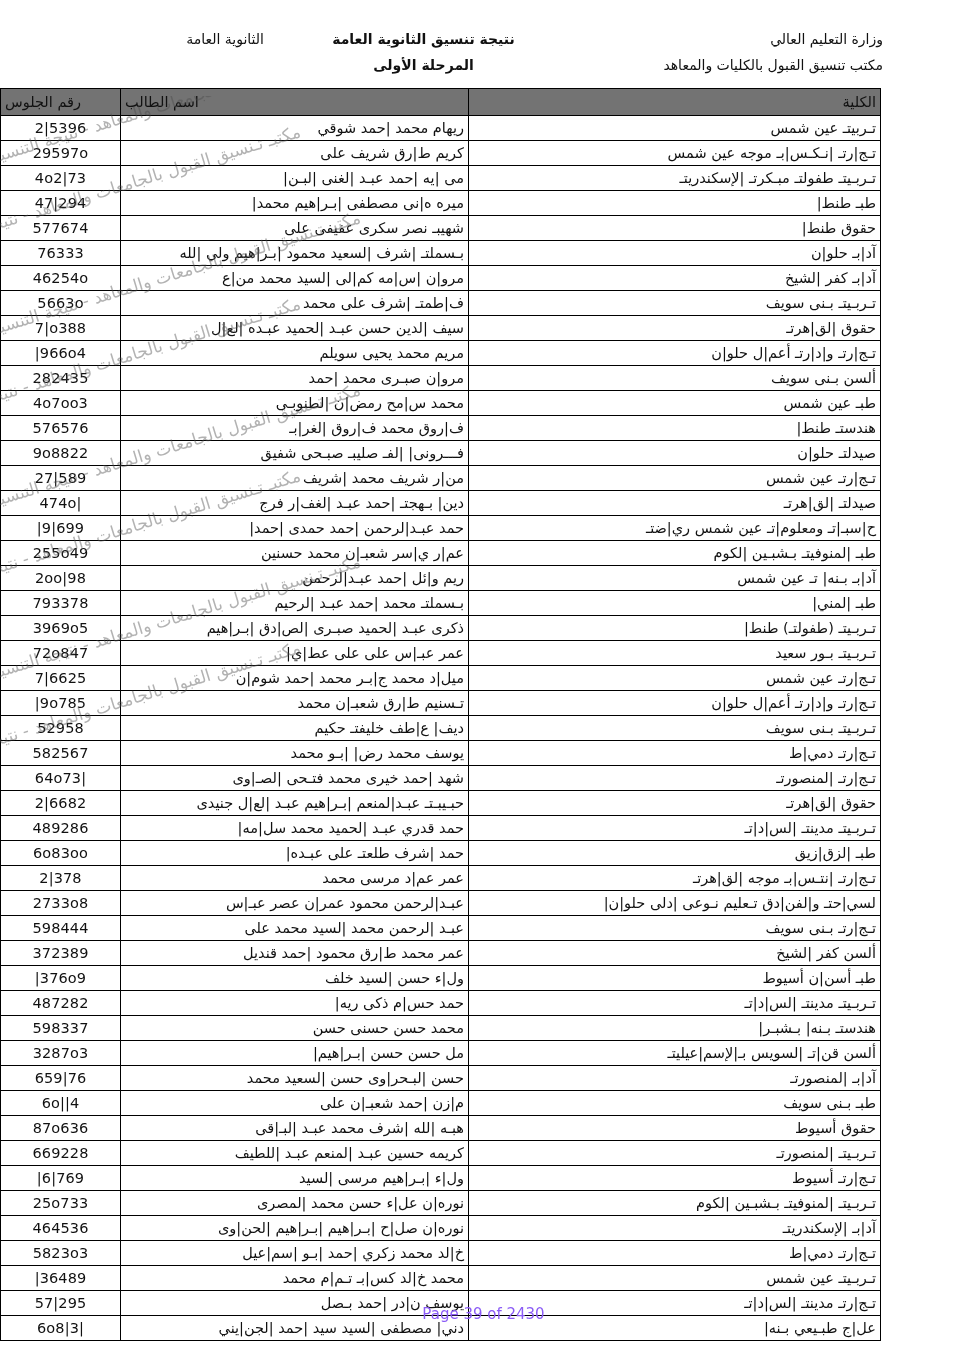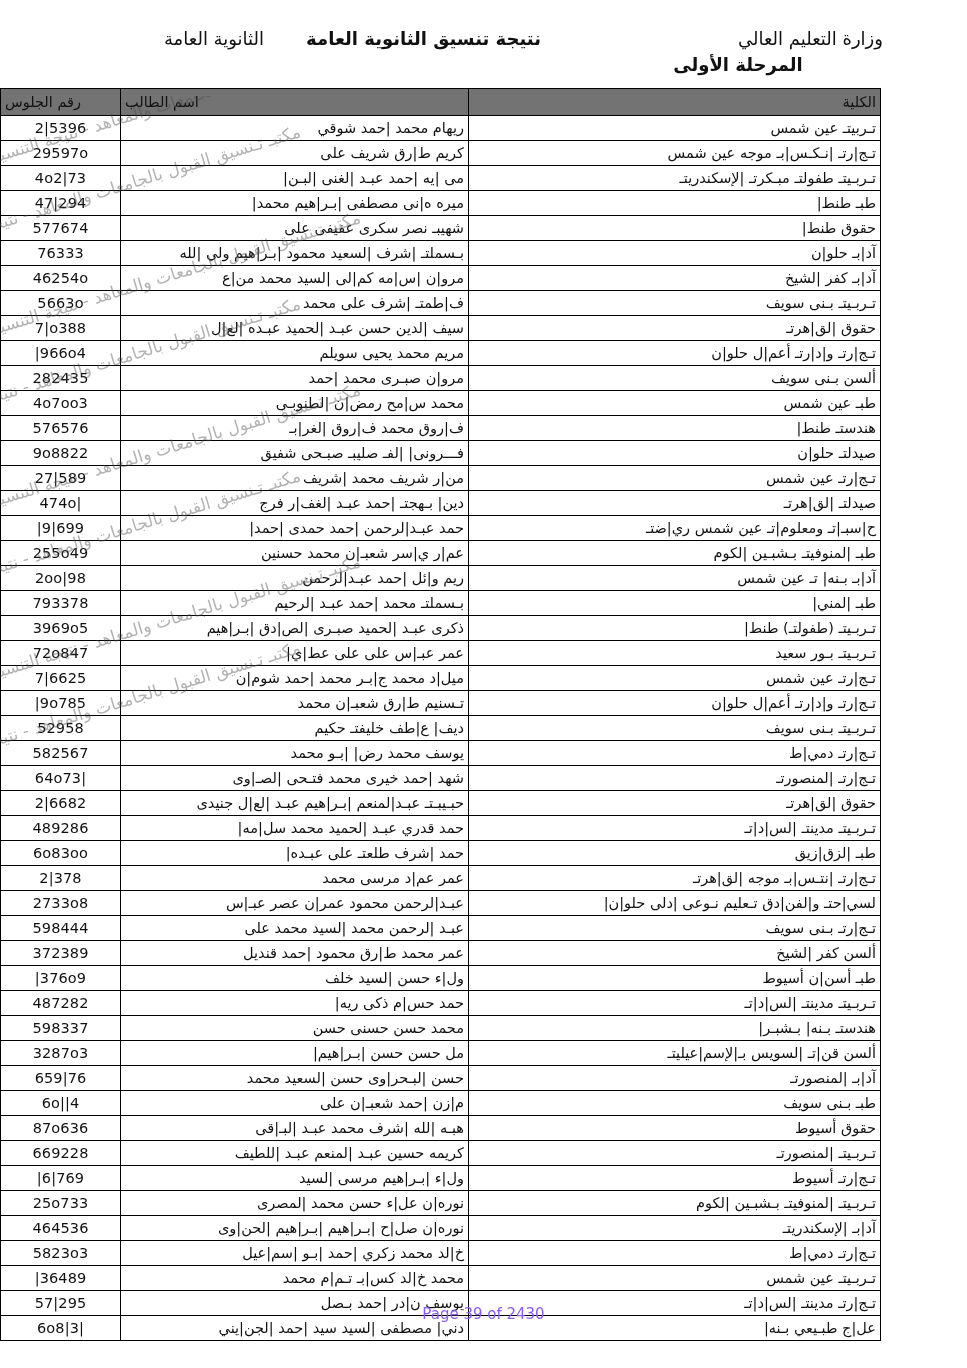--- a/index.html
+++ b/index.html
@@ -35,21 +35,21 @@
   }
   .hdr-row {
     display: flex;
     flex-direction: row;
     align-items: flex-start;
     justify-content: space-between;
     height: 26px;
     line-height: 26px;
   }
   .hdr-cell {
-    font-size: 18px;
+    font-size: 14px;
     white-space: nowrap;
     font-family: "DejaVu Sans", "Liberation Sans", sans-serif;
   }
   .hdr-right { width: 300px; text-align: right; }
   .hdr-mid   { width: 290px; text-align: center; font-weight: bold; }
   .hdr-left  { width: 180px; text-align: left; }
   .hdr-left.rtlflip { text-align: right; }
 
   
   .tbl-wrap {
@@ -148,20 +148,21 @@
 
 <div class="page">
 
   <div class="doc-header">
     <div class="hdr-row">
       <div class="hdr-cell hdr-right">وزارة التعليم العالي</div>
       <div class="hdr-cell hdr-mid">نتيجة تنسيق الثانوية العامة</div>
       <div class="hdr-cell hdr-left rtlflip">الثانوية العامة</div>
     </div>
     <div class="hdr-row">
+      <div class="hdr-cell hdr-right">مكتب تنسيق القبول بالكليات والمعاهد</div>
       <div class="hdr-cell hdr-mid">المرحلة الأولى</div>
       <div class="hdr-cell hdr-left"></div>
     </div>
   </div>
 
   <div class="tbl-wrap">
     <table class="result">
       <colgroup>
         <col class="c-fac">
         <col class="c-name">

